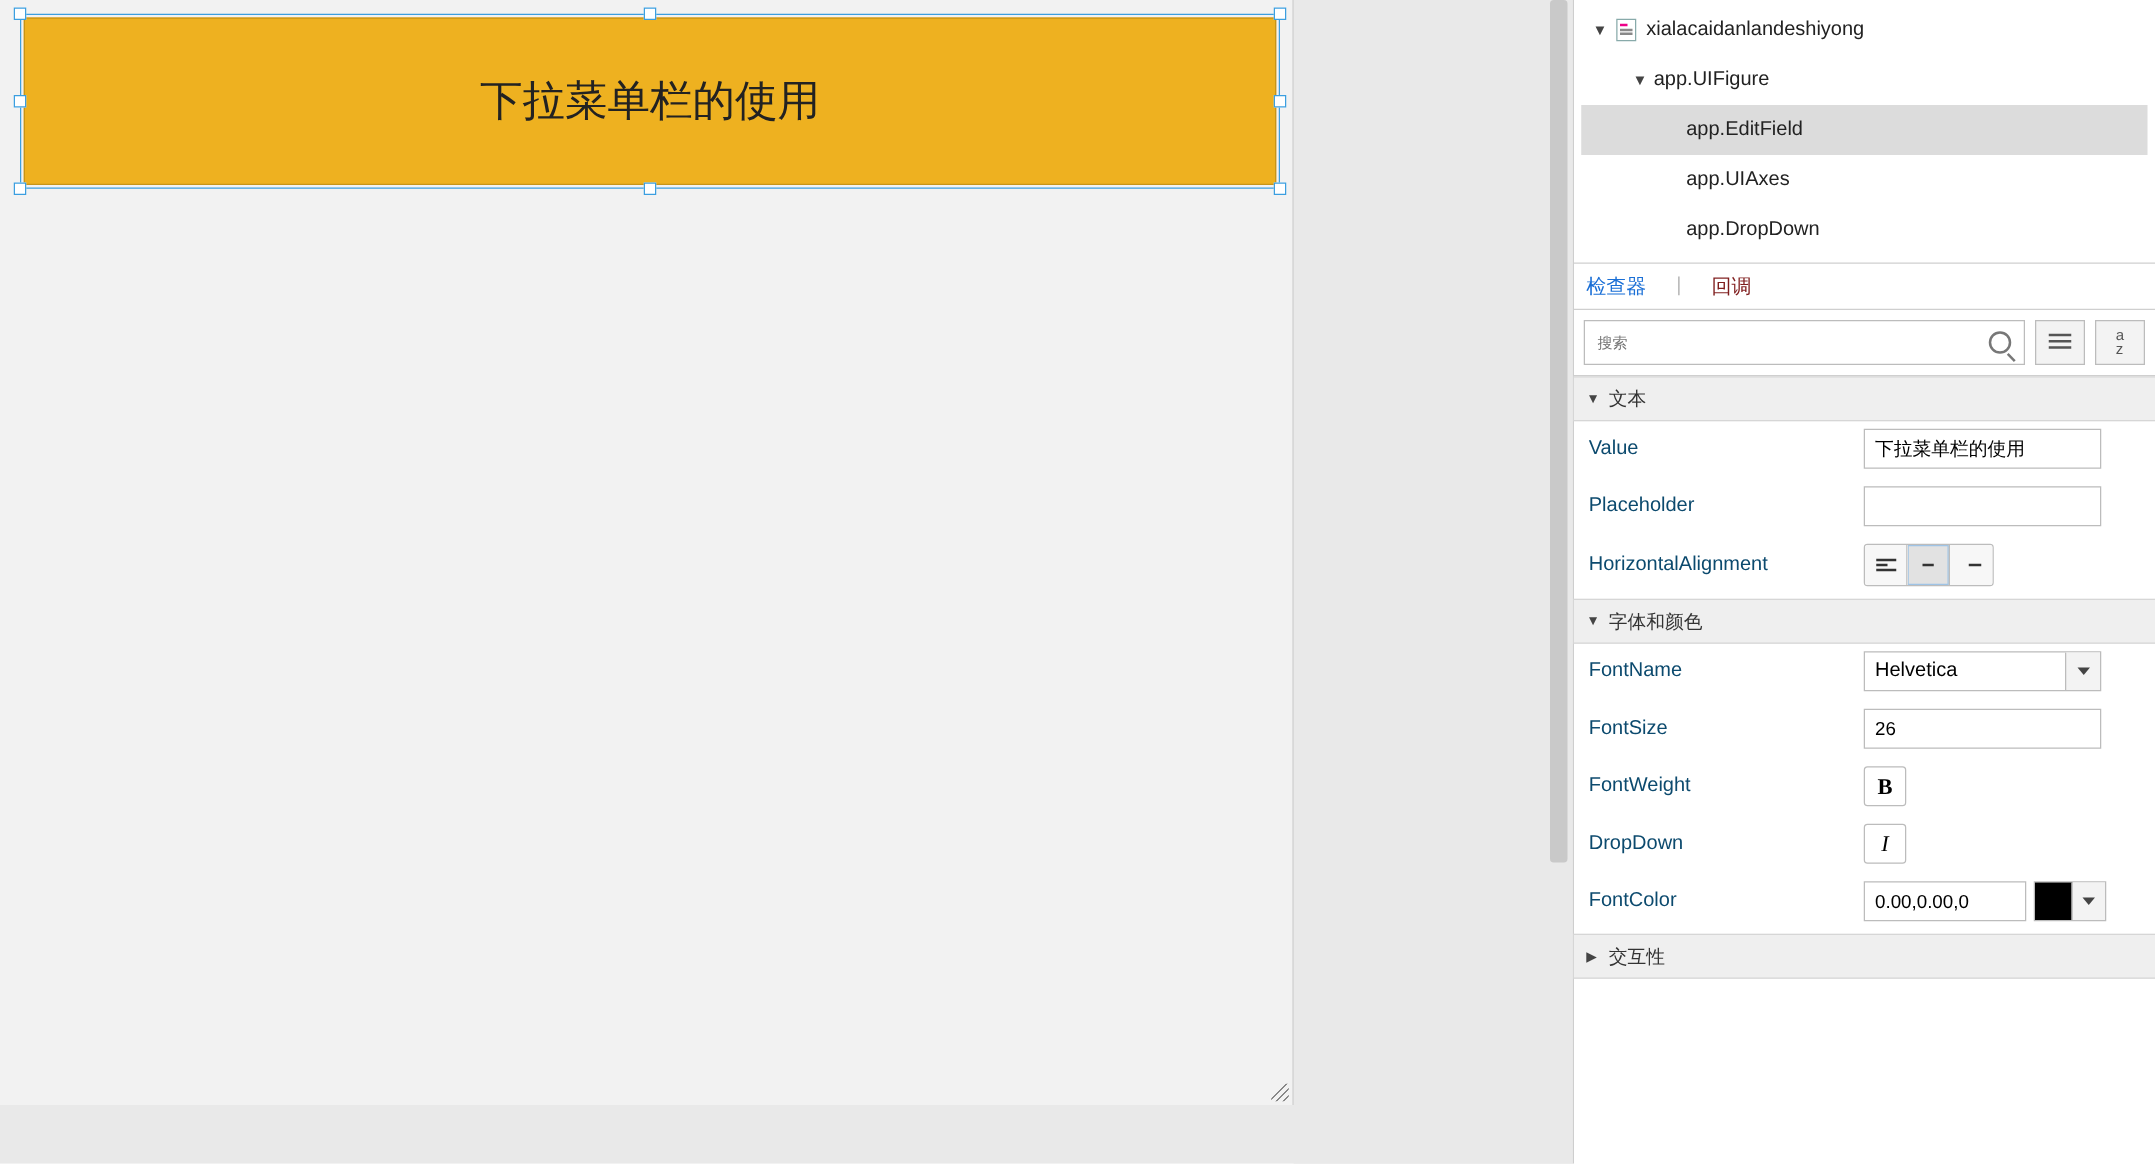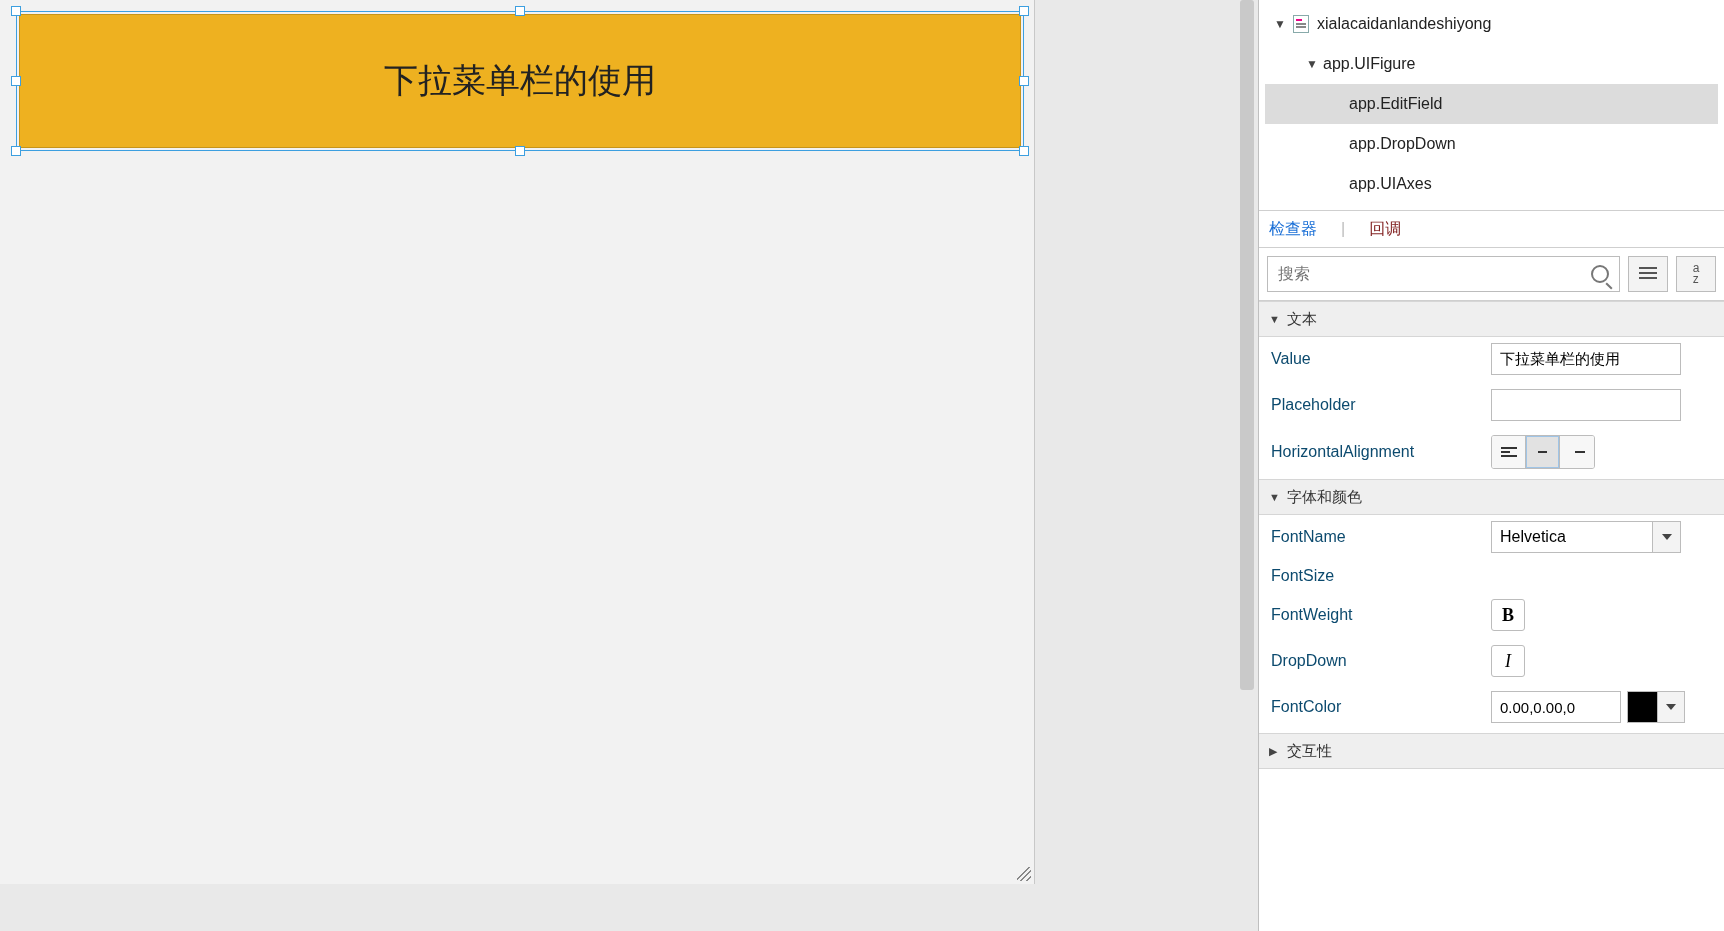--- a/index.html
+++ b/index.html
@@ -57,21 +57,21 @@
 
 
 .tabs { display:flex; align-items:center; height: 38px; border-top:1px solid #cfcfcf; border-bottom:1px solid #cfcfcf; padding: 0 10px; gap: 24px; }
 .tabs .tab { color:#7f1d1d; cursor:pointer; }
 .tabs .tab.active { color:#1a6fd6; }
 .tabs .divider { color:#bbb; }
 
 
 .search-row { display:flex; align-items:center; gap:8px; padding: 8px 8px; border-bottom:1px solid #cfcfcf; }
 .search-box { flex:1; display:flex; align-items:center; border:1px solid #bcbcbc; height: 36px; padding: 0 10px; background:#fff; }
-.search-box input { flex:1; border:none; outline:none; font-size:16px; background:transparent; }
+.search-box input { flex:1; border:none; outline:none; font-size:12px; background:transparent; }
 .search-box .mag { width:18px; height:18px; border:2px solid #777; border-radius:50%; position:relative; }
 .search-box .mag::after { content:""; position:absolute; right:-6px; bottom:-6px; width:8px; height:2px; background:#777; transform:rotate(45deg); }
 .tool-btn { width:40px; height:36px; border:1px solid #bcbcbc; background:#f3f3f3; display:flex; align-items:center; justify-content:center; cursor:pointer; }
 .list-glyph { width:18px; height:14px; }
 .list-glyph span { display:block; height:2px; background:#555; margin-bottom:3px; }
 .az-glyph { font-size:12px; line-height:11px; color:#555; }
 
 
 .section-h { display:flex; align-items:center; height: 36px; background:#efefef; border-top:1px solid #d6d6d6; border-bottom:1px solid #d6d6d6; padding:0 10px; color:#333; font-size:15px; cursor:pointer; gap:6px; }
 .section-h .tw { font-size:11px; color:#444; width:12px; }
@@ -151,24 +151,24 @@
         <span>xialacaidanlandeshiyong</span>
       </div>
       <div class="tree-row depth1 hoverable">
         <span class="tw">▼</span>
         <span>app.UIFigure</span>
       </div>
       <div class="tree-row depth2 sel hoverable">
         <span>app.EditField</span>
       </div>
       <div class="tree-row depth2 hoverable">
+        <span>app.UIAxes</span>
+      </div>
+      <div class="tree-row depth2 hoverable">
         <span>app.DropDown</span>
-      </div>
-      <div class="tree-row depth2 hoverable">
-        <span>app.UIAxes</span>
       </div>
     </div>
 
     <div class="tabs">
       <span class="tab active">检查器</span>
       <span class="divider">|</span>
       <span class="tab">回调</span>
     </div>
 
     <div class="search-row">
@@ -246,20 +246,23 @@
           <div class="dd">
             <div class="dd-val">Helvetica</div>
             <div class="dd-caret">
                 <div class="caret-down"></div>
               </div>
           </div>
         </div>
       </div>
       <div class="prow">
         <div class="plabel">FontSize</div>
+        <div class="pctrl">
+          <input class="txt" type="text" value="26" style="">
+        </div>
       </div>
       <div class="prow">
         <div class="plabel">FontWeight</div>
         <div class="pctrl">
           <div class="sq-btn b">B</div>
         </div>
       </div>
       <div class="prow">
         <div class="plabel">DropDown</div>
         <div class="pctrl">

